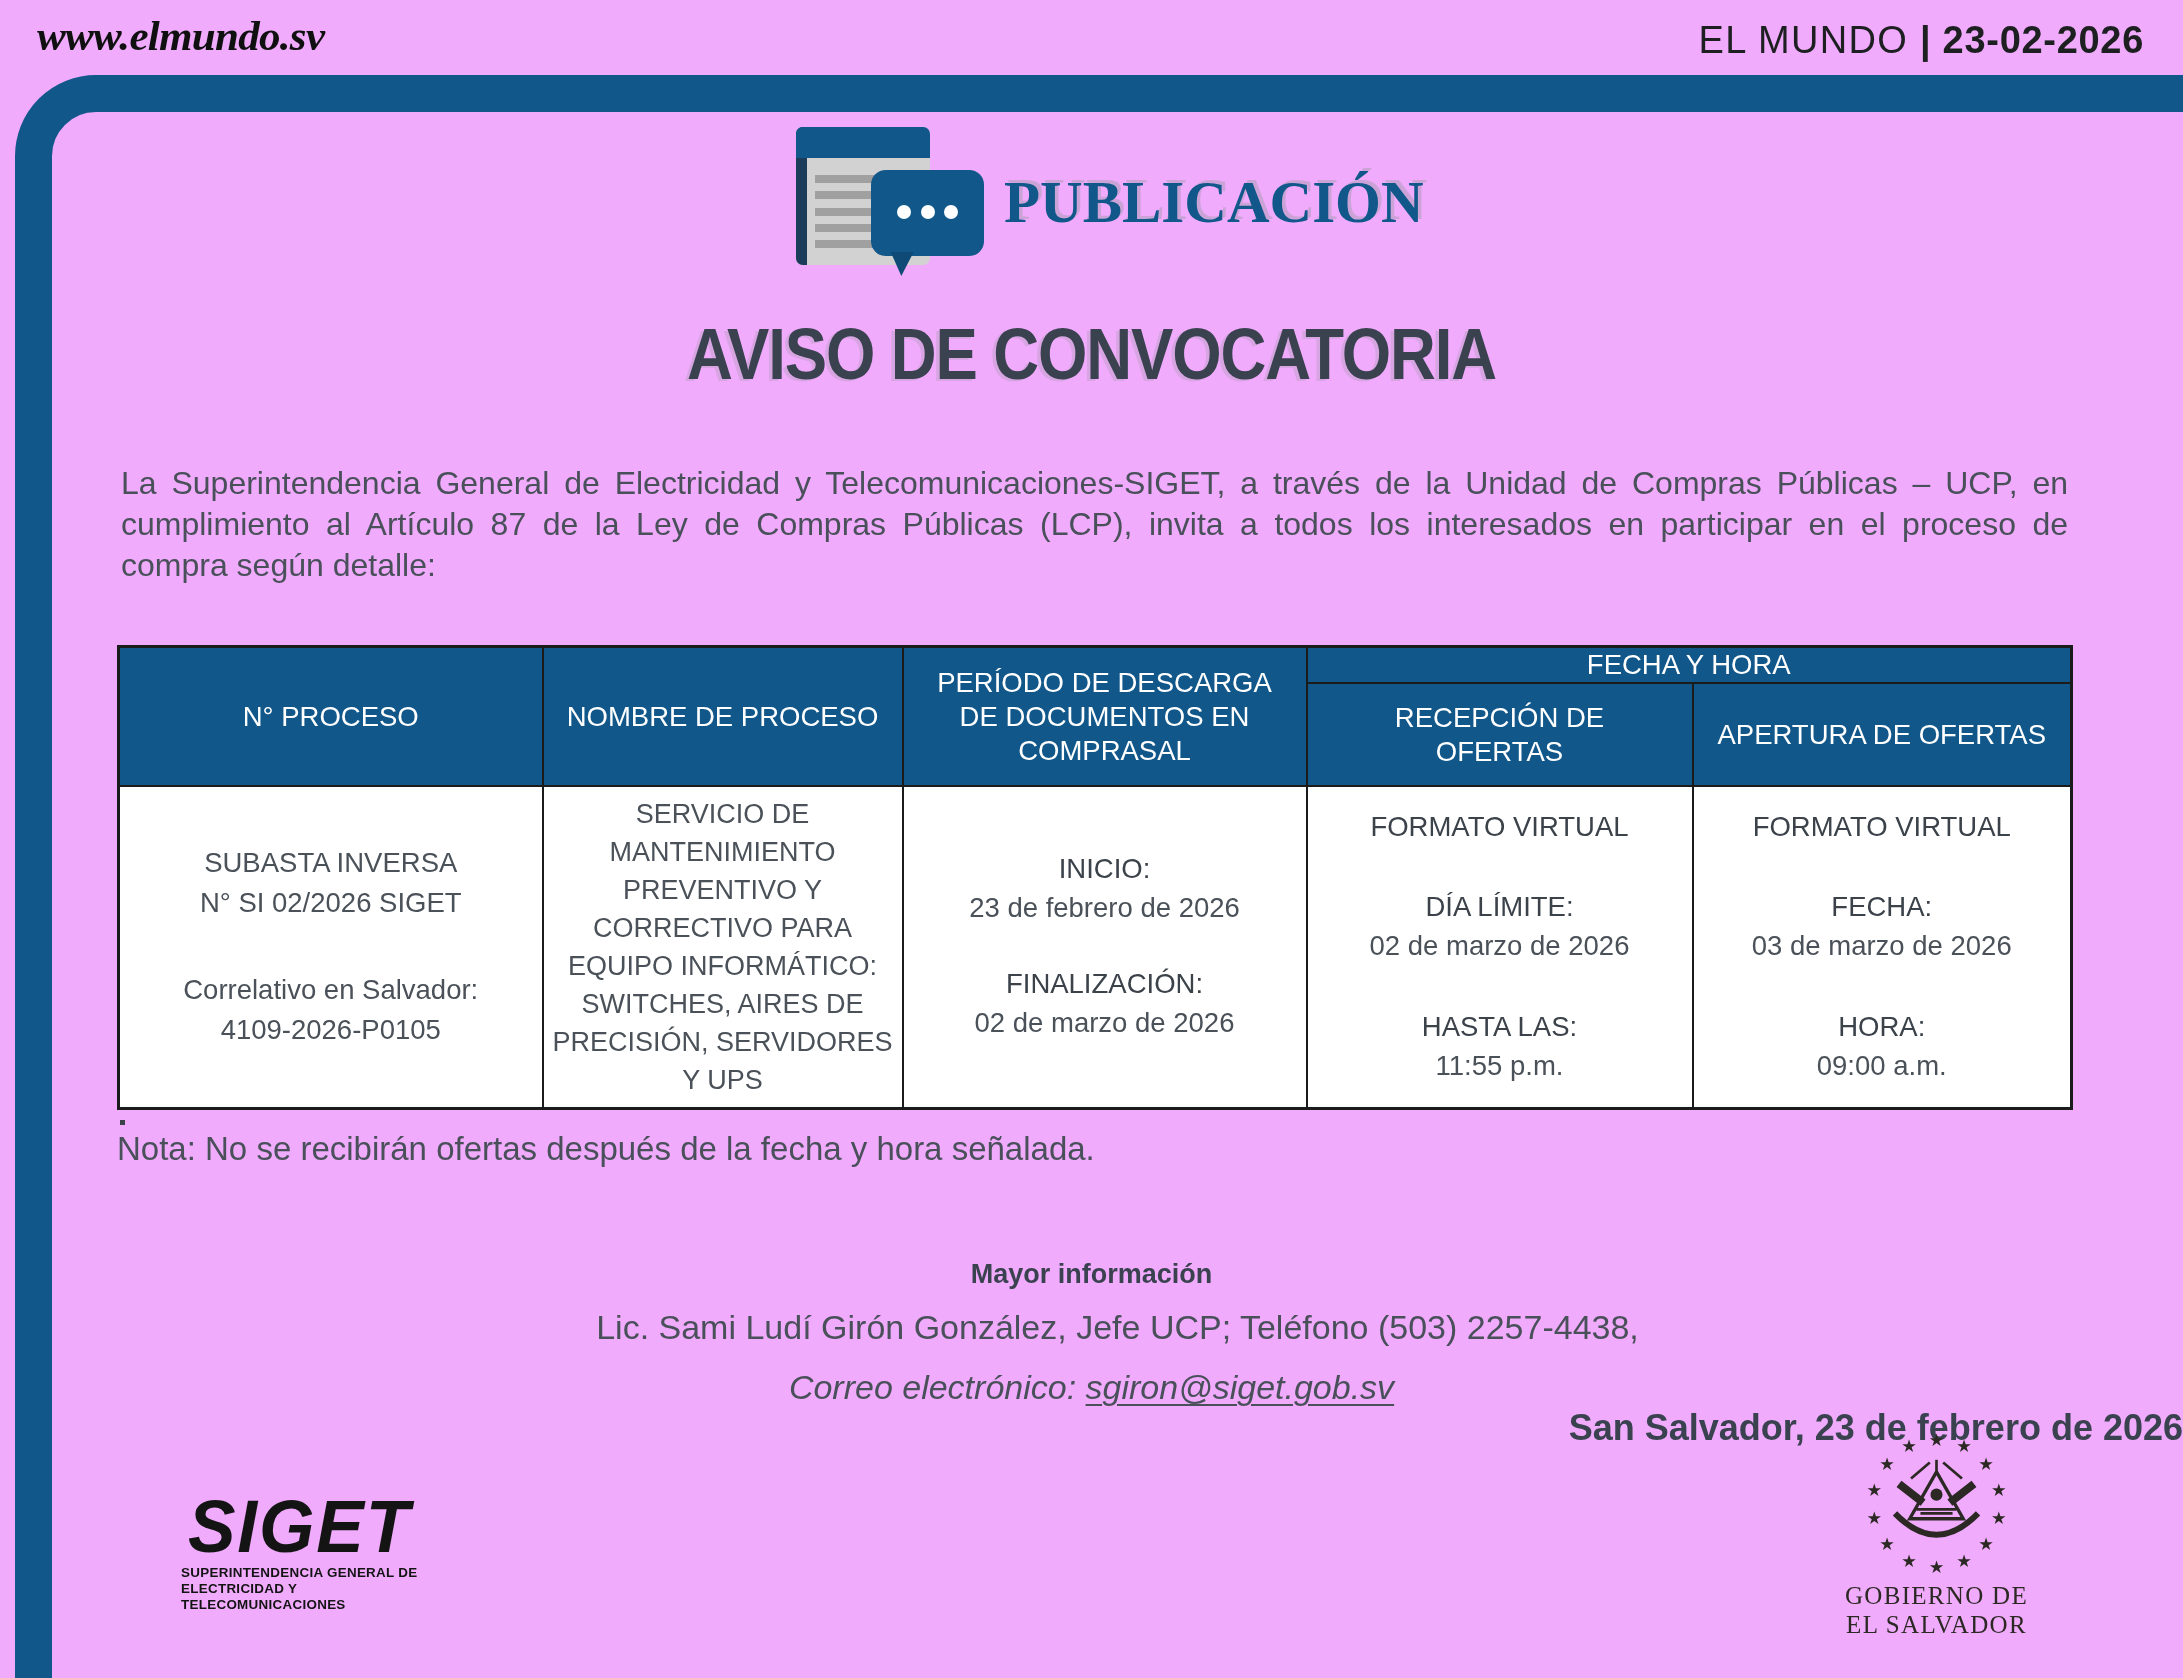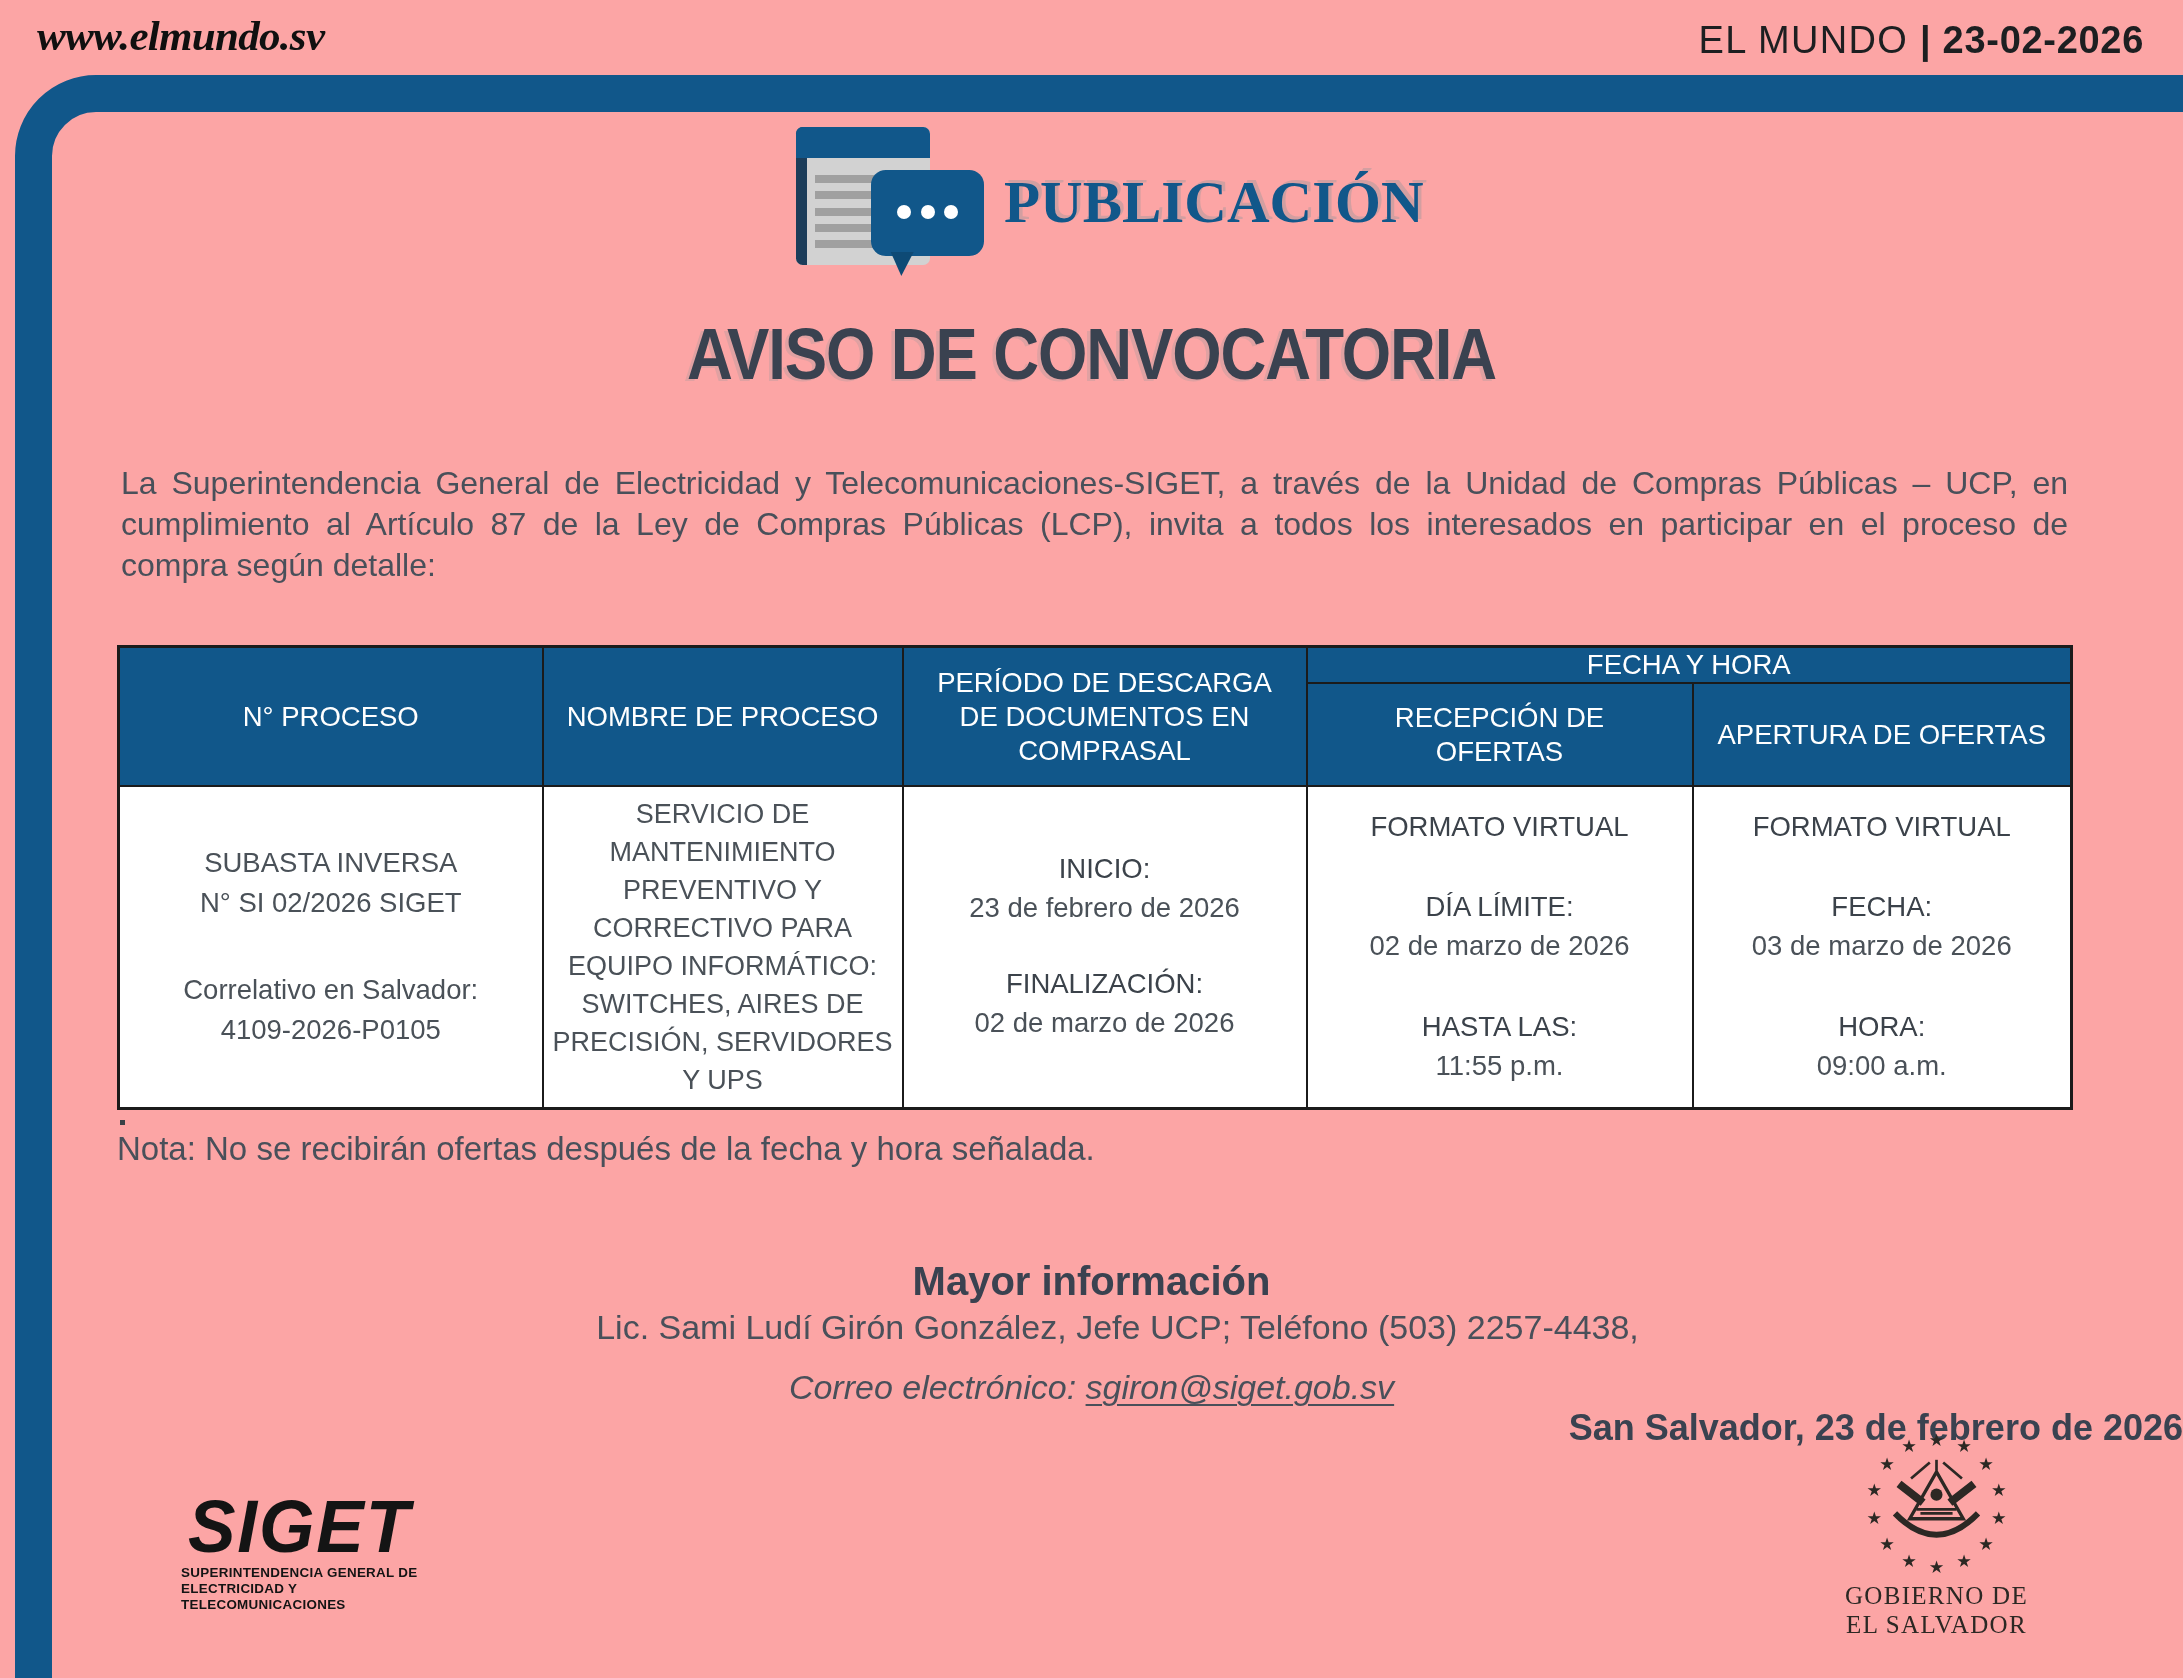--- a/index.html
+++ b/index.html
@@ -1,17 +1,17 @@
 <!DOCTYPE html>
 <html style="font-size:10.7px"><head>
 <meta charset="utf-8">
 <style>
   html,body{margin:0;padding:0;width:2183px;height:1678px;overflow:hidden;background:#ffffff;
     font-family:"Liberation Sans",sans-serif;}
-  #page{position:absolute;left:0;top:0;width:2183px;height:1678px;overflow:hidden;background:#fca5a5;}
+  #page{position:absolute;left:0;top:0;width:2183px;height:1678px;overflow:hidden;background:#f0abfc;}
 
   
   #masthead-site{position:absolute;left:37px;top:10.7px;font-family:"Liberation Serif",serif;
     font-style:italic;font-weight:bold;font-size:43px;color:#101010;letter-spacing:-0.7px;}
   #masthead-right{position:absolute;right:39px;top:19px;font-size:38px;color:#1d1f21;letter-spacing:1.3px;white-space:nowrap;}
   #masthead-right .bold{font-weight:bold;letter-spacing:0.7px;}
 
   
   #frame{position:absolute;left:14.8px;top:75px;width:2174px;height:1611px;
     border:37px solid #11578a;border-radius:81px;}
@@ -57,21 +57,21 @@
   .val{font-weight:300;color:#4a5158;font-size:27.5px;line-height:40px;}
   .lbl{font-weight:400;color:#3b424a;font-size:27.5px;line-height:38px;}
   .tight .val{line-height:38px;font-size:27px;}
 
   
   #nota-dot{position:absolute;left:120px;top:1120px;width:4.7px;height:4.7px;background:#3a4147;}
   #nota{position:absolute;left:117px;top:1129px;font-size:33px;line-height:40px;font-weight:400;color:#49505a;}
 
   
   .centerline{position:absolute;left:0;width:2183px;text-align:center;white-space:nowrap;}
-  #info-title{top:1259px;font-size:40px;font-weight:bold;color:#3a4250;}
+  #info-title{top:1259px;font-size:27px;font-weight:bold;color:#3a4250;}
   #info-contact{top:1308px;font-size:34px;font-weight:300;color:#49505a;padding-left:26px;}
   #info-email{top:1368px;font-size:34px;font-weight:300;color:#49505a;font-style:italic;}
   #info-email .email{text-decoration:underline;text-underline-offset:4.7px;text-decoration-thickness:2px;}
   #dateline{top:1407px;font-size:36px;font-weight:bold;color:#3a4250;letter-spacing:0px;text-align:right;}
 
   
   #siget{position:absolute;left:181px;top:1492px;width:275px;text-align:left;color:#141414;}
   #siget .word{font-size:75px;line-height:68px;font-weight:bold;font-style:italic;letter-spacing:2px;
     transform:scaleX(0.95);}
   #siget .tag{font-size:13.4px;line-height:16px;font-weight:bold;letter-spacing:0.3px;margin-top:5.4px;}

